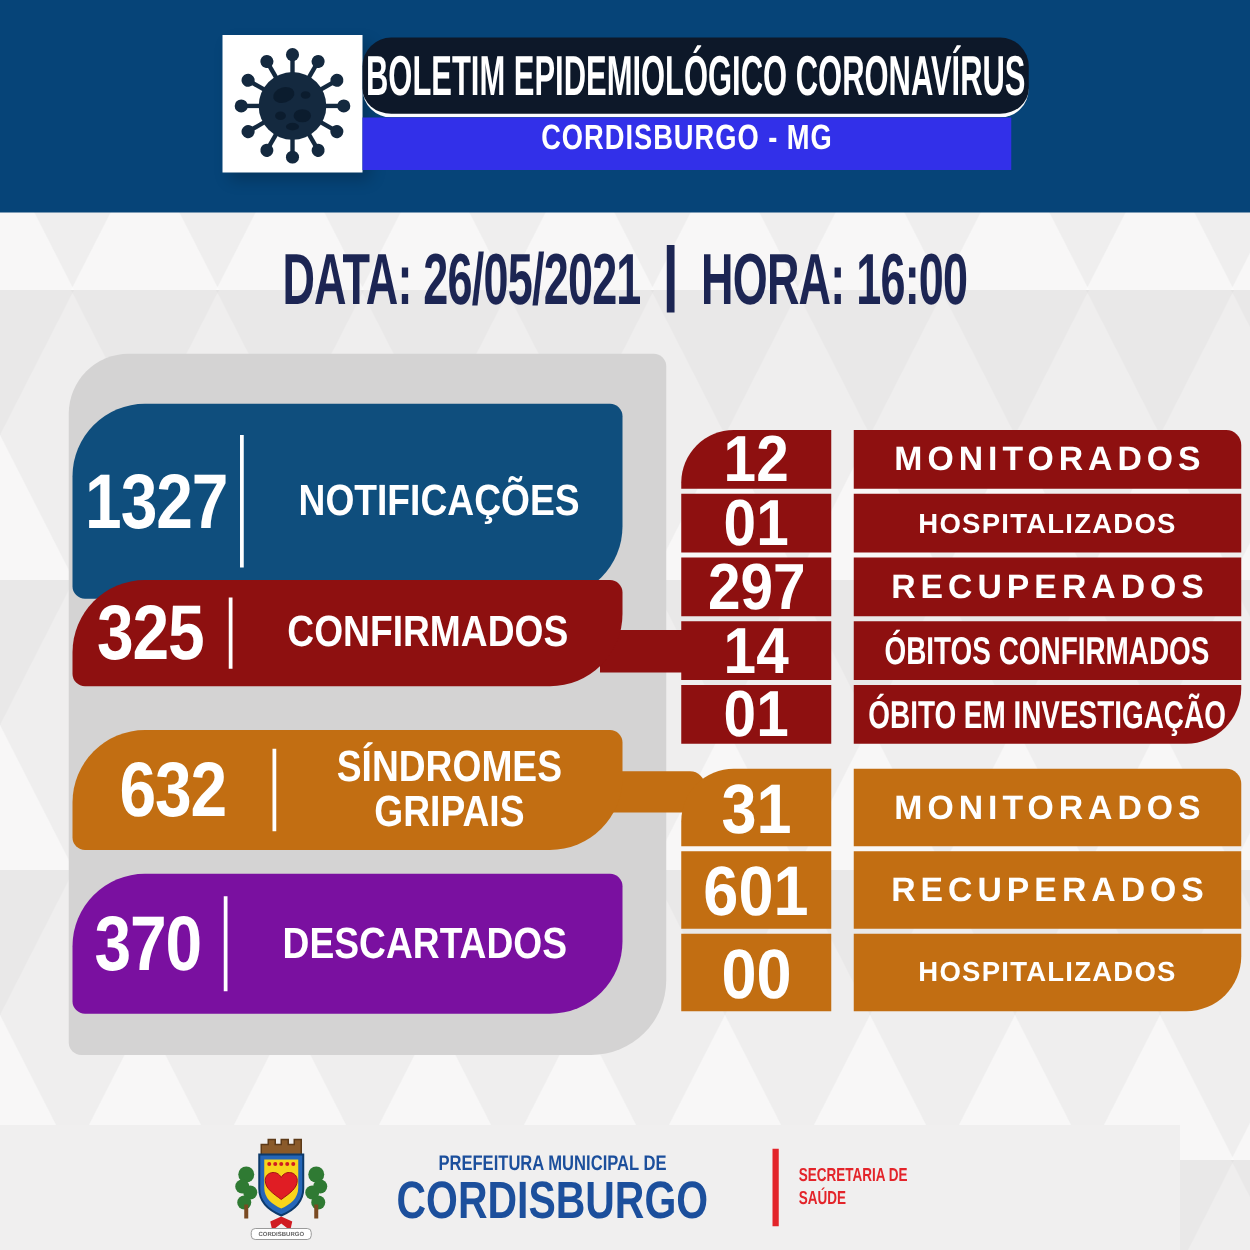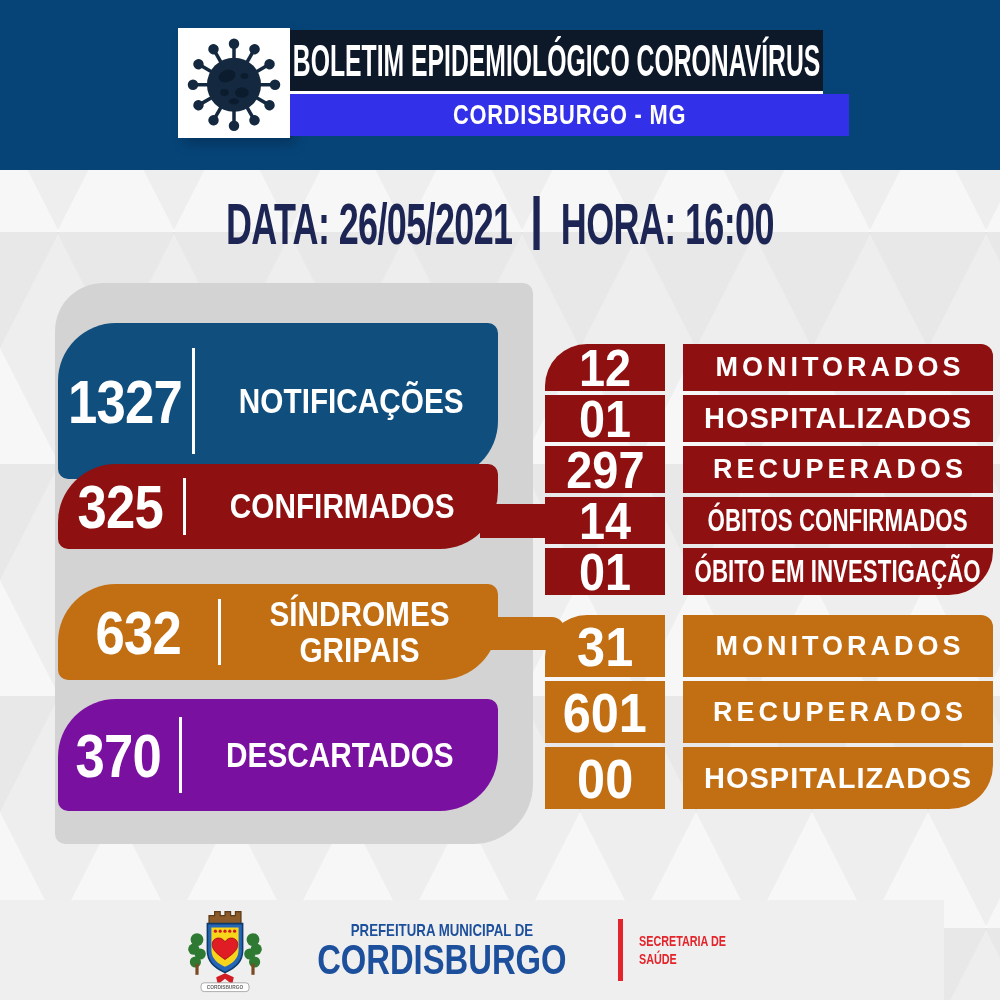--- a/index.html
+++ b/index.html
@@ -12,24 +12,24 @@
       linear-gradient(-63deg, rgba(255,255,255,.55) 25%, transparent 25.5%),
       linear-gradient(63deg, transparent 74.5%, rgba(0,0,0,.022) 75%),
       linear-gradient(-63deg, transparent 74.5%, rgba(0,0,0,.022) 75%);
     background-size:116px 232px;
   }
   
   .topband{position:absolute;left:0;top:0;width:1000px;height:170px;background:var(--header-band);}
   .logo-box{position:absolute;left:178px;top:28px;width:112px;height:110px;background:#fff;
     box-shadow:6px 6px 12px rgba(0,0,0,.22);display:flex;align-items:center;justify-content:center;}
   .title-bar{position:absolute;left:290px;top:30px;width:533px;height:64px;background:var(--title-bar);
-    border-bottom:3px solid #fdfdfd;display:flex;align-items:center;justify-content:center;}
+    border-bottom:3px solid #fdfdfd;display:flex;align-items:center;justify-content:center;border-radius:23px;}
   .title-bar span{color:#fff;font-weight:bold;font-size:45px;white-space:nowrap;display:inline-block;transform:scaleX(.55);}
-  .subtitle-bar{position:absolute;left:290px;top:94px;width:559px;height:42px;background:var(--subtitle-bar);
-    display:flex;align-items:center;justify-content:center;}
+  .subtitle-bar{position:absolute;left:290px;top:94px;width:519px;height:42px;background:var(--subtitle-bar);
+    display:flex;align-items:flex-start;justify-content:center;}
   .subtitle-bar span{color:#fff;font-weight:bold;font-size:28px;white-space:nowrap;display:inline-block;transform:scaleX(.78);letter-spacing:1px;}
   
   .daterow{position:absolute;left:0;top:188px;width:1000px;height:70px;display:flex;align-items:center;justify-content:center;}
   .daterow .wrap{display:flex;align-items:center;gap:34px;transform:scaleX(.62);white-space:nowrap;}
   .daterow .dtxt{color:var(--date-text);font-weight:bold;font-size:58px;letter-spacing:-1px;}
   .datesep{width:10px;height:54px;background:var(--date-text);}
   
   .panel{position:absolute;left:55px;top:283px;width:478px;height:561px;background:var(--panel);
     border-radius:48px 10px 60px 10px;z-index:0;}
   .conn{position:absolute;z-index:1;border-radius:0 12px 12px 0;}
@@ -56,21 +56,21 @@
   .grp-red .cell:nth-child(1){border-top-left-radius:42px;}
   .grp-red .cell:nth-child(2){border-top-right-radius:12px;}
   .grp-red .cell:nth-child(10){border-bottom-right-radius:44px;}
   .grp-orange .cell:nth-child(1){border-top-left-radius:42px;}
   .grp-orange .cell:nth-child(2){border-top-right-radius:12px;}
   .grp-orange .cell:nth-child(6){border-bottom-right-radius:44px;}
   .numtxt{font-size:52px;font-weight:bold;color:#fff;display:inline-block;transform:scaleX(.9);}
   .grp-orange .numtxt{font-size:56px;}
   .lbltxt{font-weight:bold;color:#fff;display:inline-block;white-space:nowrap;}
   .lbltxt[data-style="wide"]{font-size:27px;letter-spacing:4px;margin-right:-4px;}
-  .lbltxt[data-style="normal"]{font-size:29px;letter-spacing:1px;}
+  .lbltxt[data-style="normal"]{font-size:22px;letter-spacing:1px;}
   .lbltxt[data-style="condensed"]{font-size:31px;transform:scaleX(.72);}
   
   .footer{position:absolute;left:0;top:900px;width:944px;height:100px;background:#f0efef;
     display:flex;align-items:center;justify-content:center;gap:16px;}
   .org{display:flex;flex-direction:column;align-items:center;}
   .org .org1{font-size:17px;font-weight:bold;color:var(--footer-blue);display:inline-block;transform:scaleX(.78);white-space:nowrap;}
   .org .org2{font-size:42px;font-weight:bold;color:var(--footer-blue);display:inline-block;transform:scaleX(.78);white-space:nowrap;line-height:.95;margin-top:-1px;}
   .fdiv{width:5px;height:62px;background:var(--footer-red);}
   .dept{display:flex;flex-direction:column;align-items:flex-start;}
   .dept span{font-size:15px;font-weight:bold;color:var(--footer-red);display:inline-block;

